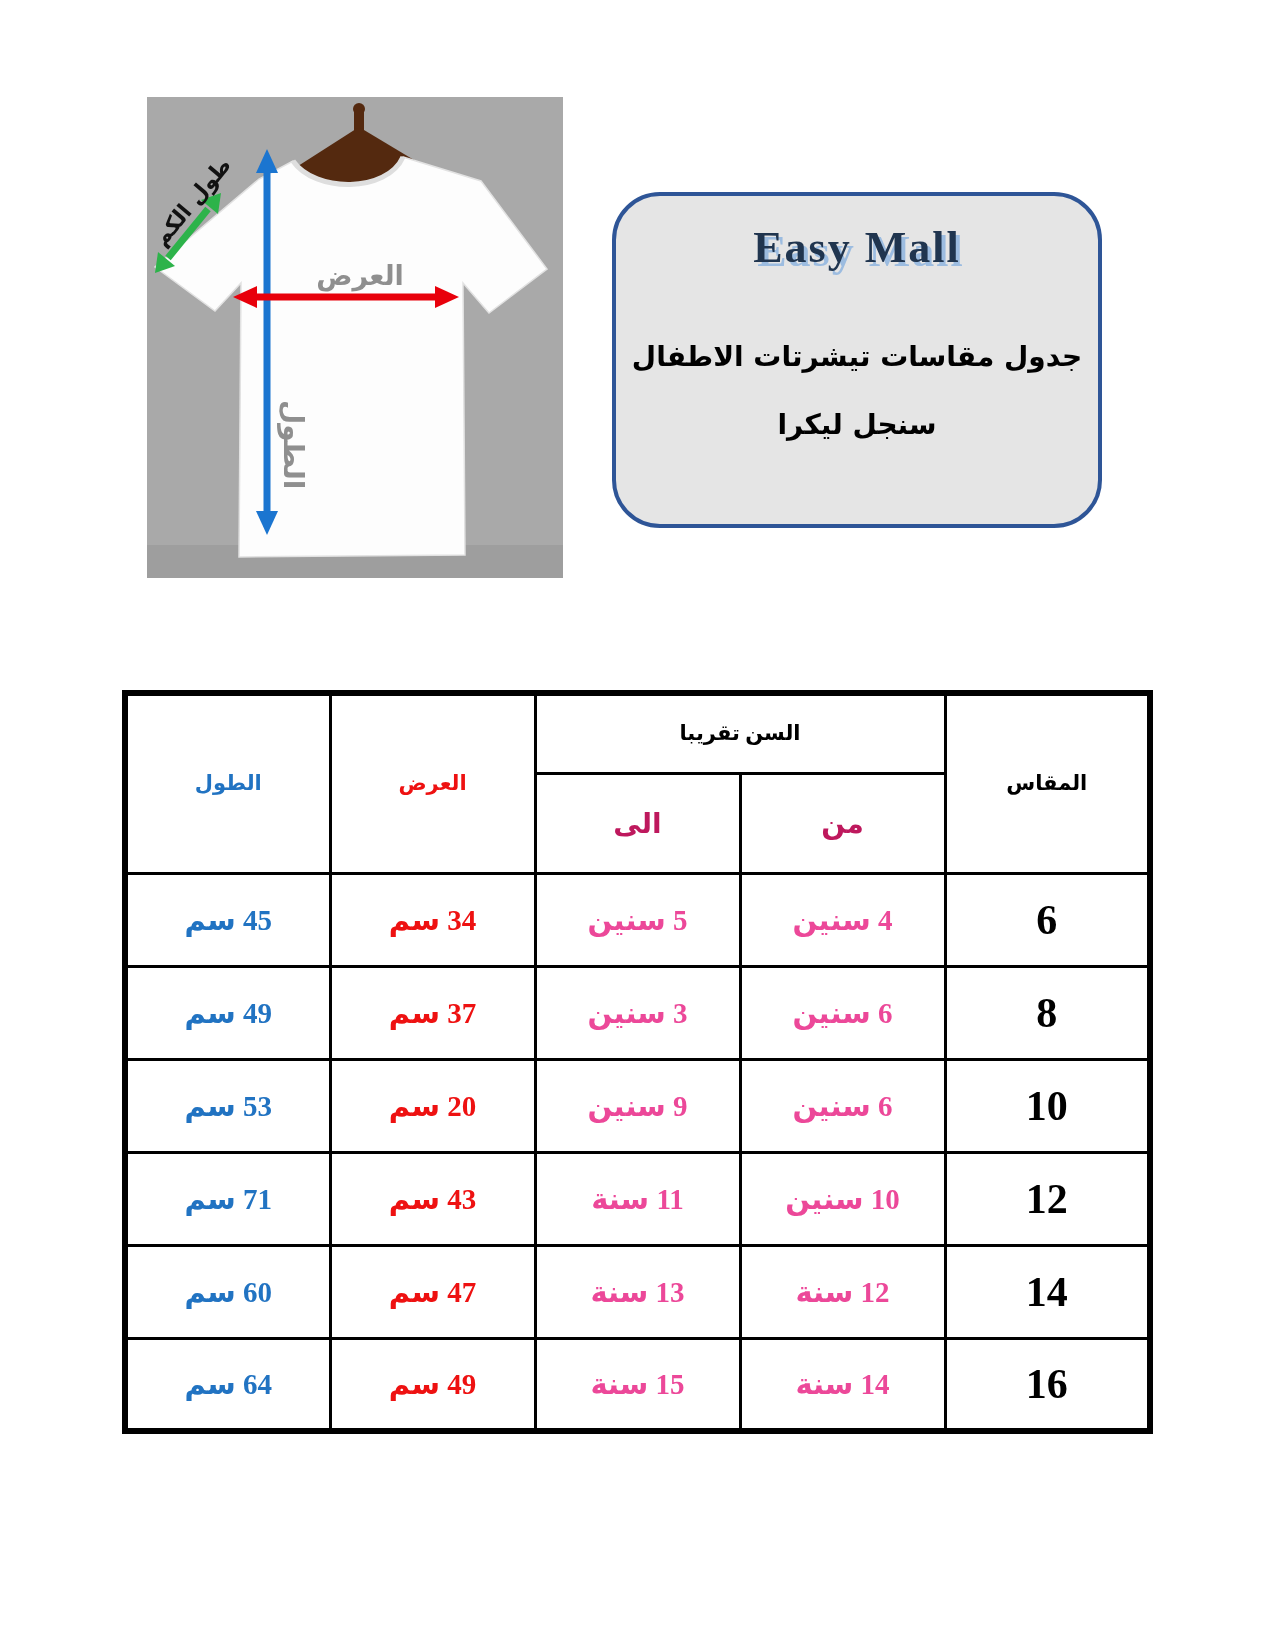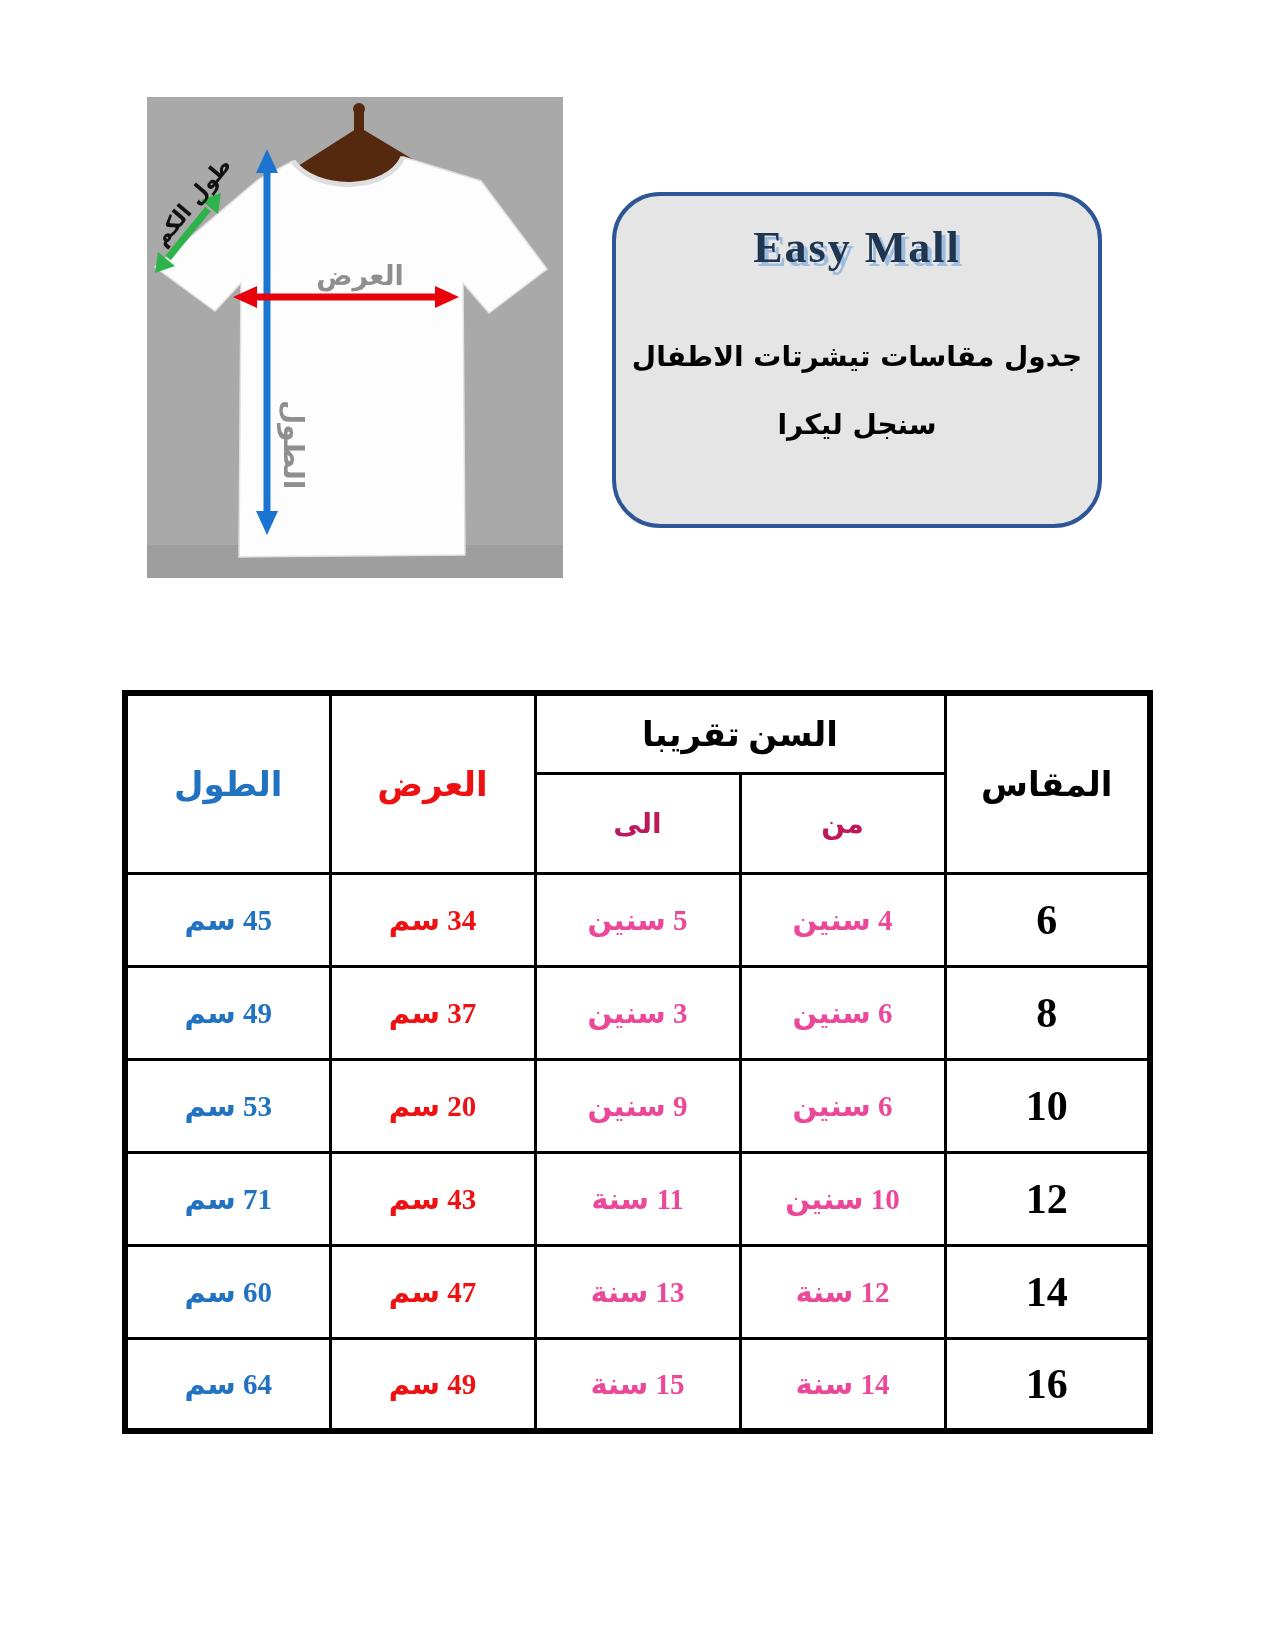--- a/index.html
+++ b/index.html
@@ -51,21 +51,21 @@
     border:6px solid #000000; background:#ffffff;
     font-family:"Liberation Serif","DejaVu Sans",serif; font-weight:bold;
   }
   .size-table th, .size-table td {
     border:3px solid #000000; text-align:center; vertical-align:middle;
     padding:0; overflow:hidden;
   }
   .row-h1 { height:80px; }
   .row-h2 { height:100px; }
   .row-data { height:93px; }
-  th.h-main { font-size:34px; color:#000000; }
+  th.h-main { font-size:21px; color:#000000; }
   th.h-sub  { font-size:28px; color:#be185d; }
   th.h-width  { color:#ee1111; }
   th.h-length { color:#2173c2; }
   td.c-size   { font-size:42px; color:#000000; }
   td.c-age    { font-size:29px; color:#ec4899; }
   td.c-width  { font-size:29px; color:#ee1111;margin-top:20px; }
   td.c-length { font-size:29px; color:#2173c2; }
 </style>
 </head>
 <body>

